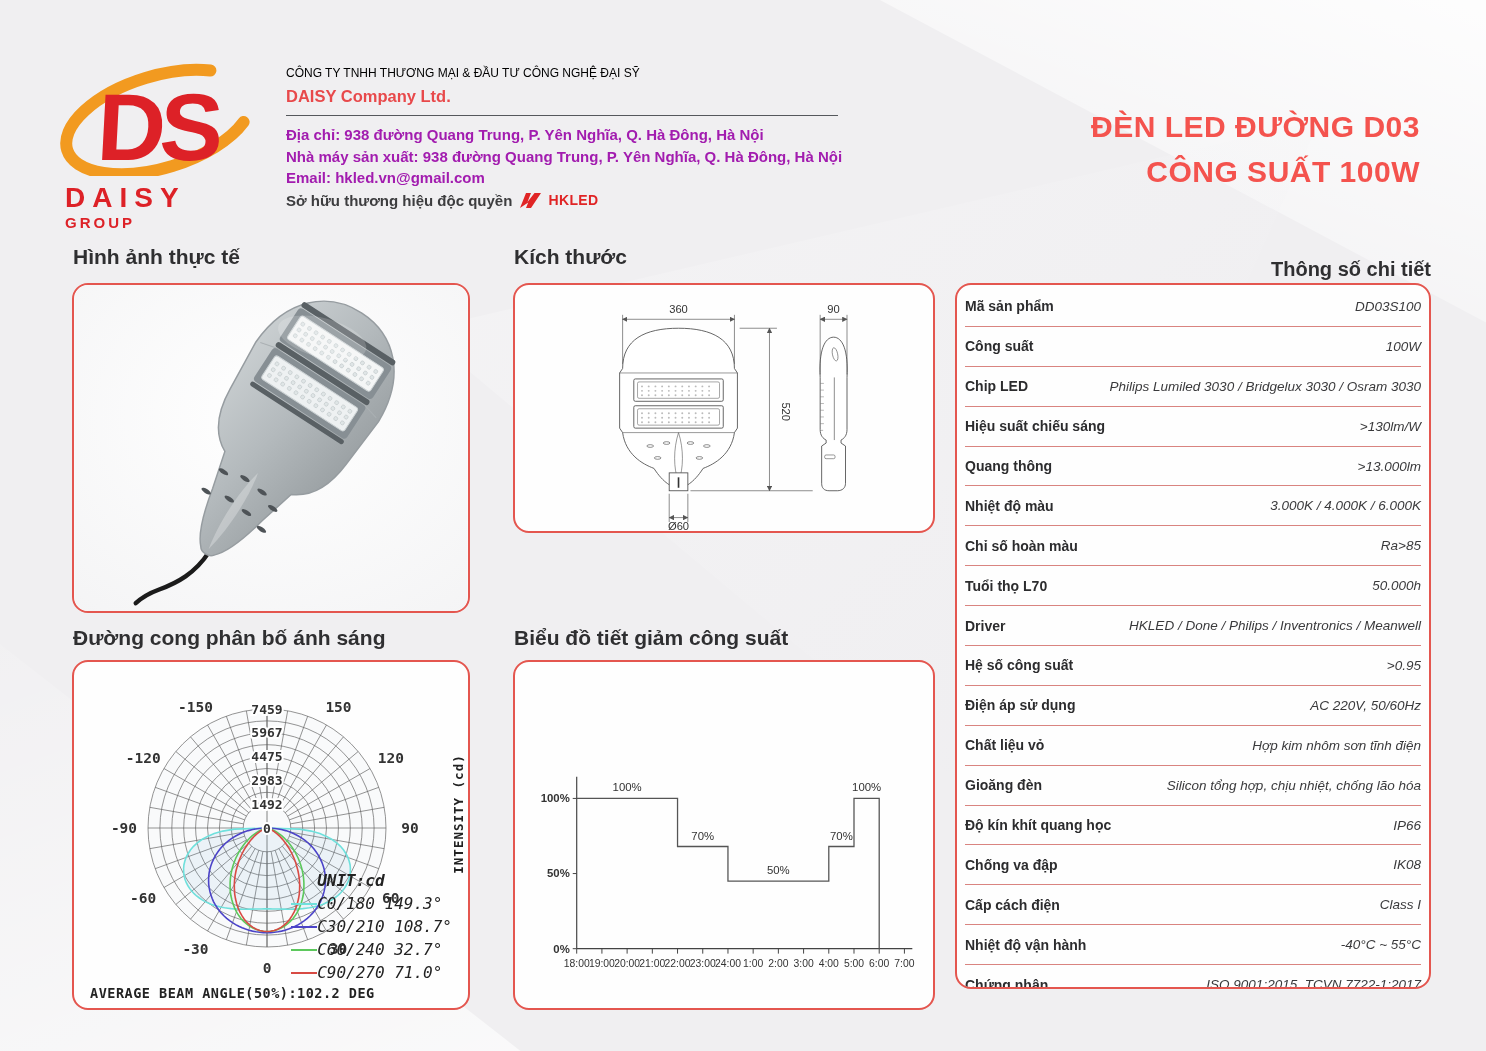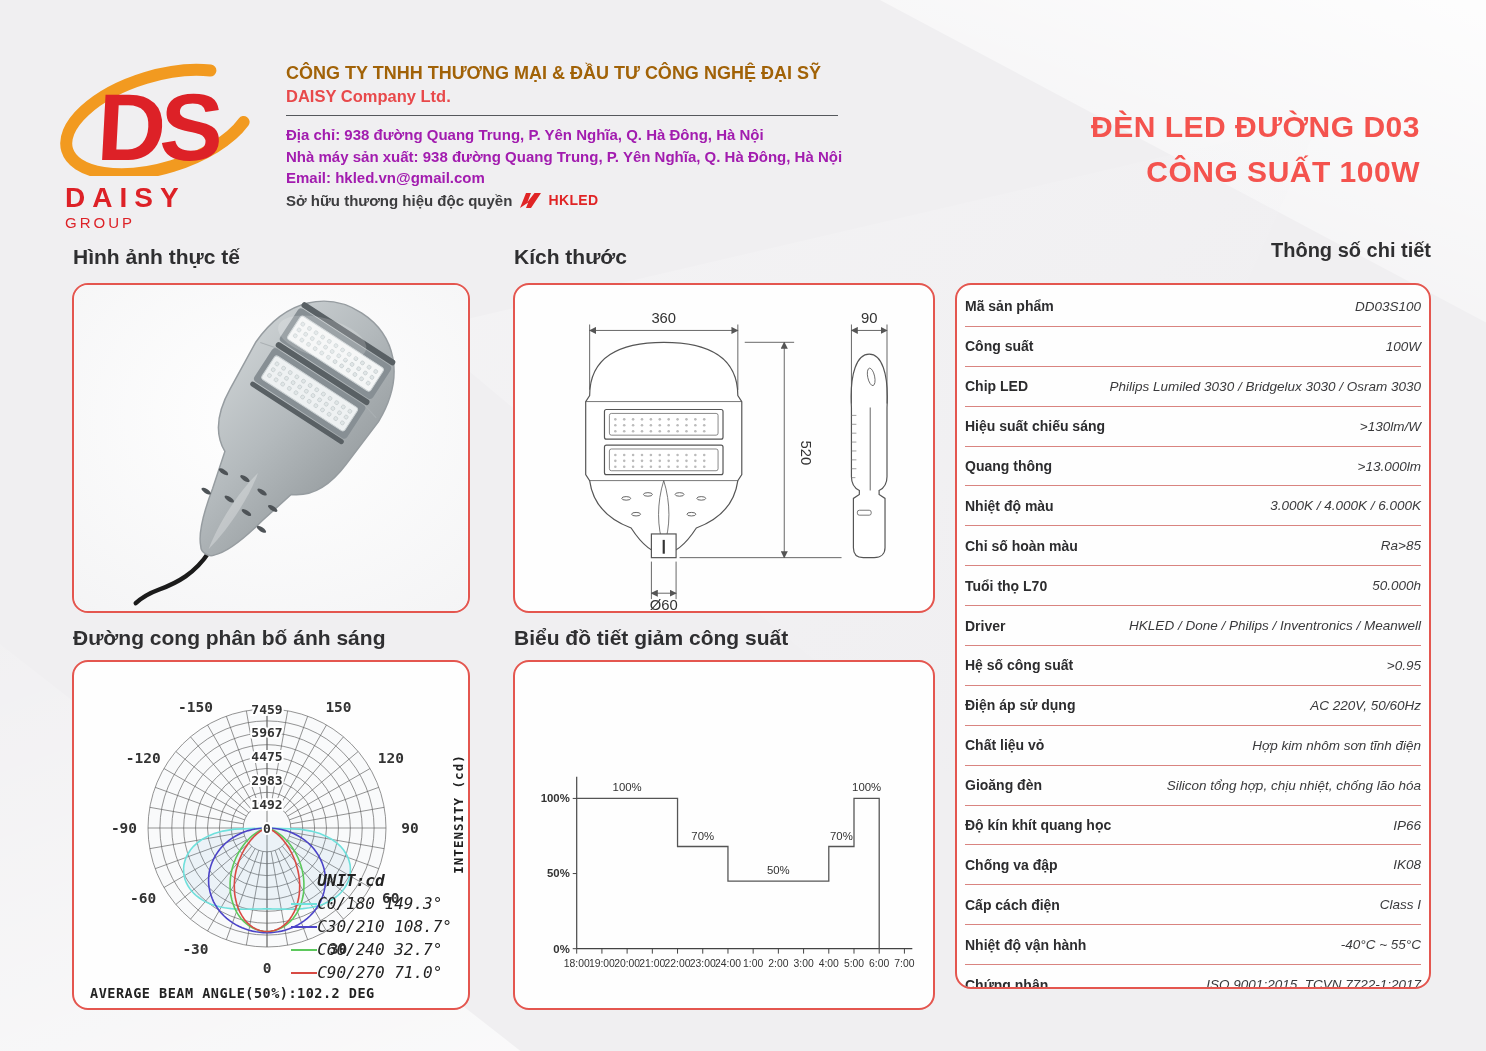--- a/index.html
+++ b/index.html
@@ -7,43 +7,43 @@
         font-family:"Liberation Sans",sans-serif;color:#333;}
   .bgshape{position:absolute;pointer-events:none;}
   .bg1{left:880px;top:0;width:620px;height:330px;background:linear-gradient(200deg,rgba(255,255,255,.9),rgba(255,255,255,0));clip-path:polygon(100% 0,0 0,100% 100%);}
   .bg2{left:0;top:540px;width:760px;height:520px;background:linear-gradient(340deg,rgba(255,255,255,.75),rgba(255,255,255,0));clip-path:polygon(0 100%,0 20%,70% 100%);}
   .bg3{left:420px;top:120px;width:900px;height:700px;background:linear-gradient(135deg,rgba(255,255,255,.55),rgba(230,229,233,.35));clip-path:polygon(0 30%,100% 0,65% 100%);opacity:.5;}
 
   
   .logo-block{position:absolute;left:55px;top:58px;width:215px;}
   .logo-text{display:flex;align-items:baseline;margin-top:2px;margin-left:4px;flex-direction:column;}
   .logo-daisy{font-size:28px;font-weight:bold;color:#dd2127;letter-spacing:7px;}
-  .logo-group{font-size:15px;font-weight:normal;color:#dd2127;letter-spacing:3px;margin-left:6px;}
+  .logo-group{font-size:15px;font-weight:bold;color:#dd2127;letter-spacing:3px;margin-left:6px;}
   .company-block{position:absolute;left:286px;top:62px;width:560px;}
-  .company-name1{color:#a16207;font-weight:bold;font-size:18px;line-height:22px;}
+  .company-name1{color:#000000;font-weight:normal;font-size:12px;line-height:22px;}
   .company-name2{color:#e8494b;font-weight:bold;font-size:16.5px;line-height:24px;}
   .company-divider{width:552px;border:none;border-top:1.5px solid #55585c;margin:7px 0 8px 0;}
   .company-line{font-weight:bold;font-size:15px;color:#a21caf;line-height:21.5px;}
   .trademark-line{display:flex;align-items:center;gap:6px;font-weight:bold;font-size:15px;color:#3d3d3f;line-height:22px;}
   .hkled-label{color:#e02425;font-size:14px;font-weight:bold;letter-spacing:.4px;margin-left:-2px;align-self:flex-end;margin-bottom:2px;}
   .title-block{position:absolute;left:1000px;top:104px;width:420px;text-align:right;}
   .title-line{color:#f4534e;font-weight:bold;font-size:30px;line-height:45px;letter-spacing:.5px;}
 
   
   .sec-head{position:absolute;font-size:21px;font-weight:bold;color:#2f2f31;}
   .h-photo{left:73px;top:245px;}
   .h-dim{left:514px;top:245px;}
   .h-curve{left:73px;top:626px;}
   .h-power{left:514px;top:626px;}
-  .h-spec{left:955px;top:239px;width:476px;text-align:right;font-size:20px;}
+  .h-spec{left:955px;top:258px;width:476px;text-align:right;font-size:20px;}
 
   
   .panel{position:absolute;background:#fefefe;border:2px solid #e4564f;border-radius:16px;box-sizing:border-box;}
   .p-photo{left:72px;top:283px;width:398px;height:330px;}
-  .p-dim{left:513px;top:283px;width:422px;height:330px;}
+  .p-dim{left:513px;top:283px;width:422px;height:250px;}
   .p-curve{left:72px;top:660px;width:398px;height:350px;}
   .p-power{left:513px;top:660px;width:422px;height:350px;}
   .p-spec{left:955px;top:283px;width:476px;height:706px;padding:2px 8px;overflow:hidden;}
   .panel svg{display:block;width:100%;height:100%;}
 
   
   .spec-row{display:flex;justify-content:space-between;align-items:center;height:38.9px;border-bottom:1px solid #d98480;}
   .spec-row:last-child{border-bottom:none;}
   .spec-label{font-weight:bold;font-size:14px;color:#2c2c2e;white-space:nowrap;}
   .spec-value{font-style:italic;font-size:13.5px;color:#3a3a3c;text-align:right;white-space:nowrap;margin-left:10px;}

